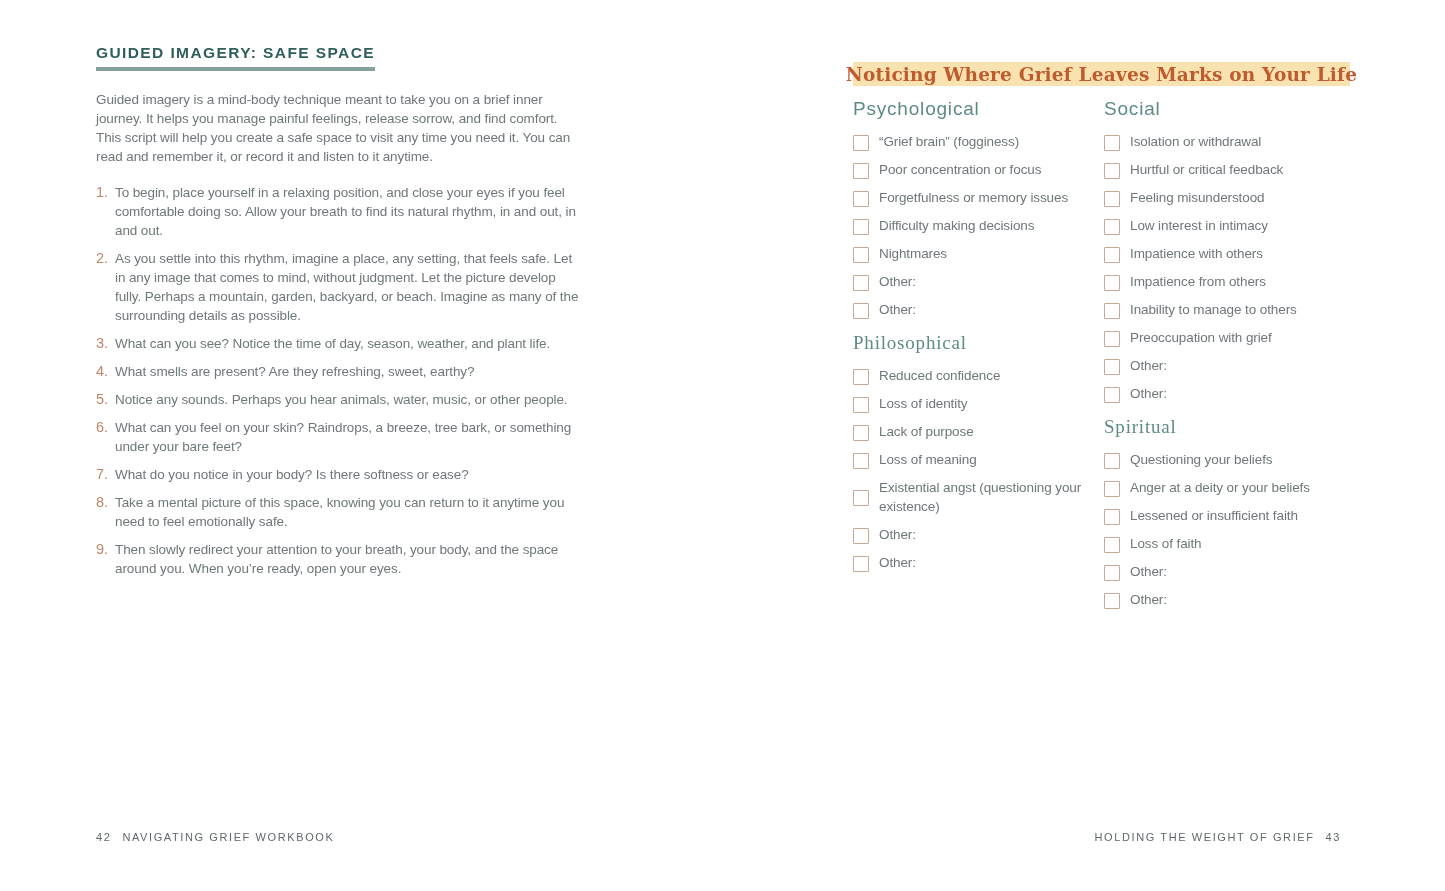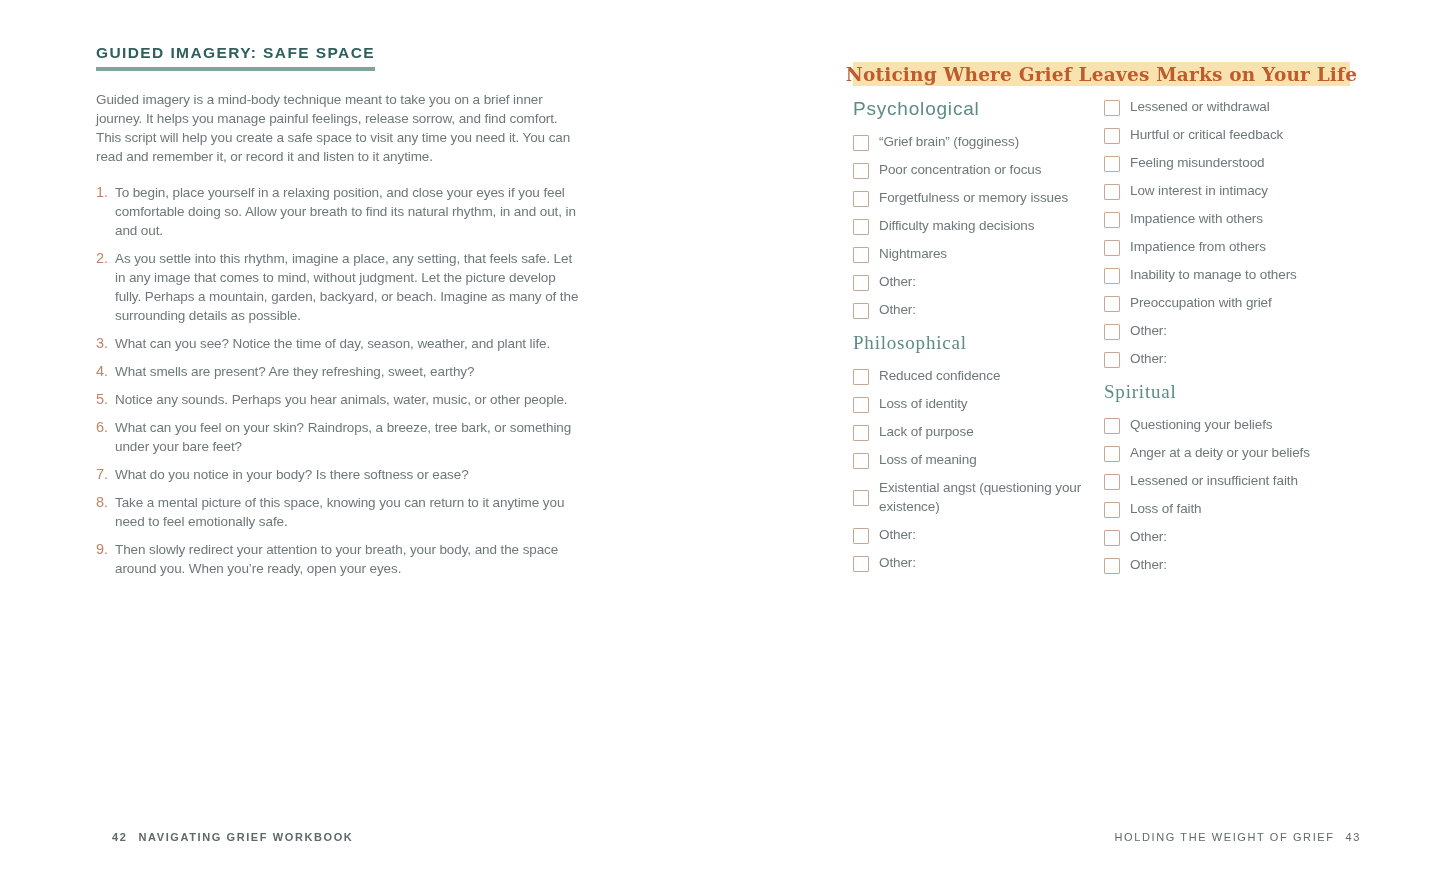--- a/index.html
+++ b/index.html
@@ -125,22 +125,22 @@
     position: absolute;
     top: 830px;
     font-size: 11px;
     letter-spacing: 1.6px;
     line-height: 14px;
     color: var(--footer-text, #5f686b);
     display: flex;
     gap: 11px;
     align-items: baseline;
   }
-  .footer-left { left: 112px; font-weight: bold; }
-  .footer-right { right: 84px; text-align: center; }
+  .footer-left { left: 96px; }
+  .footer-right { right: 104px; text-align: center; }
 </style>
 </head>
 <body>
 
 <div class="spread" style="--page-bg: #ffffff; --heading-teal-dark: #2e5f5c; --rule-teal: #85a19e; --category-teal: #5d8b86; --number-terracotta: #c08467; --banner-bg: #f8e2b0; --banner-text: #c05b2d; --checkbox-border: #c7a795; --body-text: #6e777a; --footer-text: #5f686b;">
 
   <section class="page-left">
     <div class="title-wrap">
       <h1 class="page-title">GUIDED IMAGERY: SAFE SPACE</h1>
       <div class="title-rule"></div>
@@ -250,23 +250,24 @@
               <span class="check-label">Other:</span>
             </div>
             <div class="check-row">
               <span class="checkbox"></span>
               <span class="check-label">Other:</span>
             </div>
           </div>
         </div>
       <div class="col col-2">
           <div class="section">
-            <div class="check-row">
-              <span class="checkbox"></span>
-              <span class="check-label">Lessened or withdrawal</span>
+            <h3 class="section-heading">Social</h3>
+            <div class="check-row">
+              <span class="checkbox"></span>
+              <span class="check-label">Isolation or withdrawal</span>
             </div>
             <div class="check-row">
               <span class="checkbox"></span>
               <span class="check-label">Hurtful or critical feedback</span>
             </div>
             <div class="check-row">
               <span class="checkbox"></span>
               <span class="check-label">Feeling misunderstood</span>
             </div>
             <div class="check-row">

